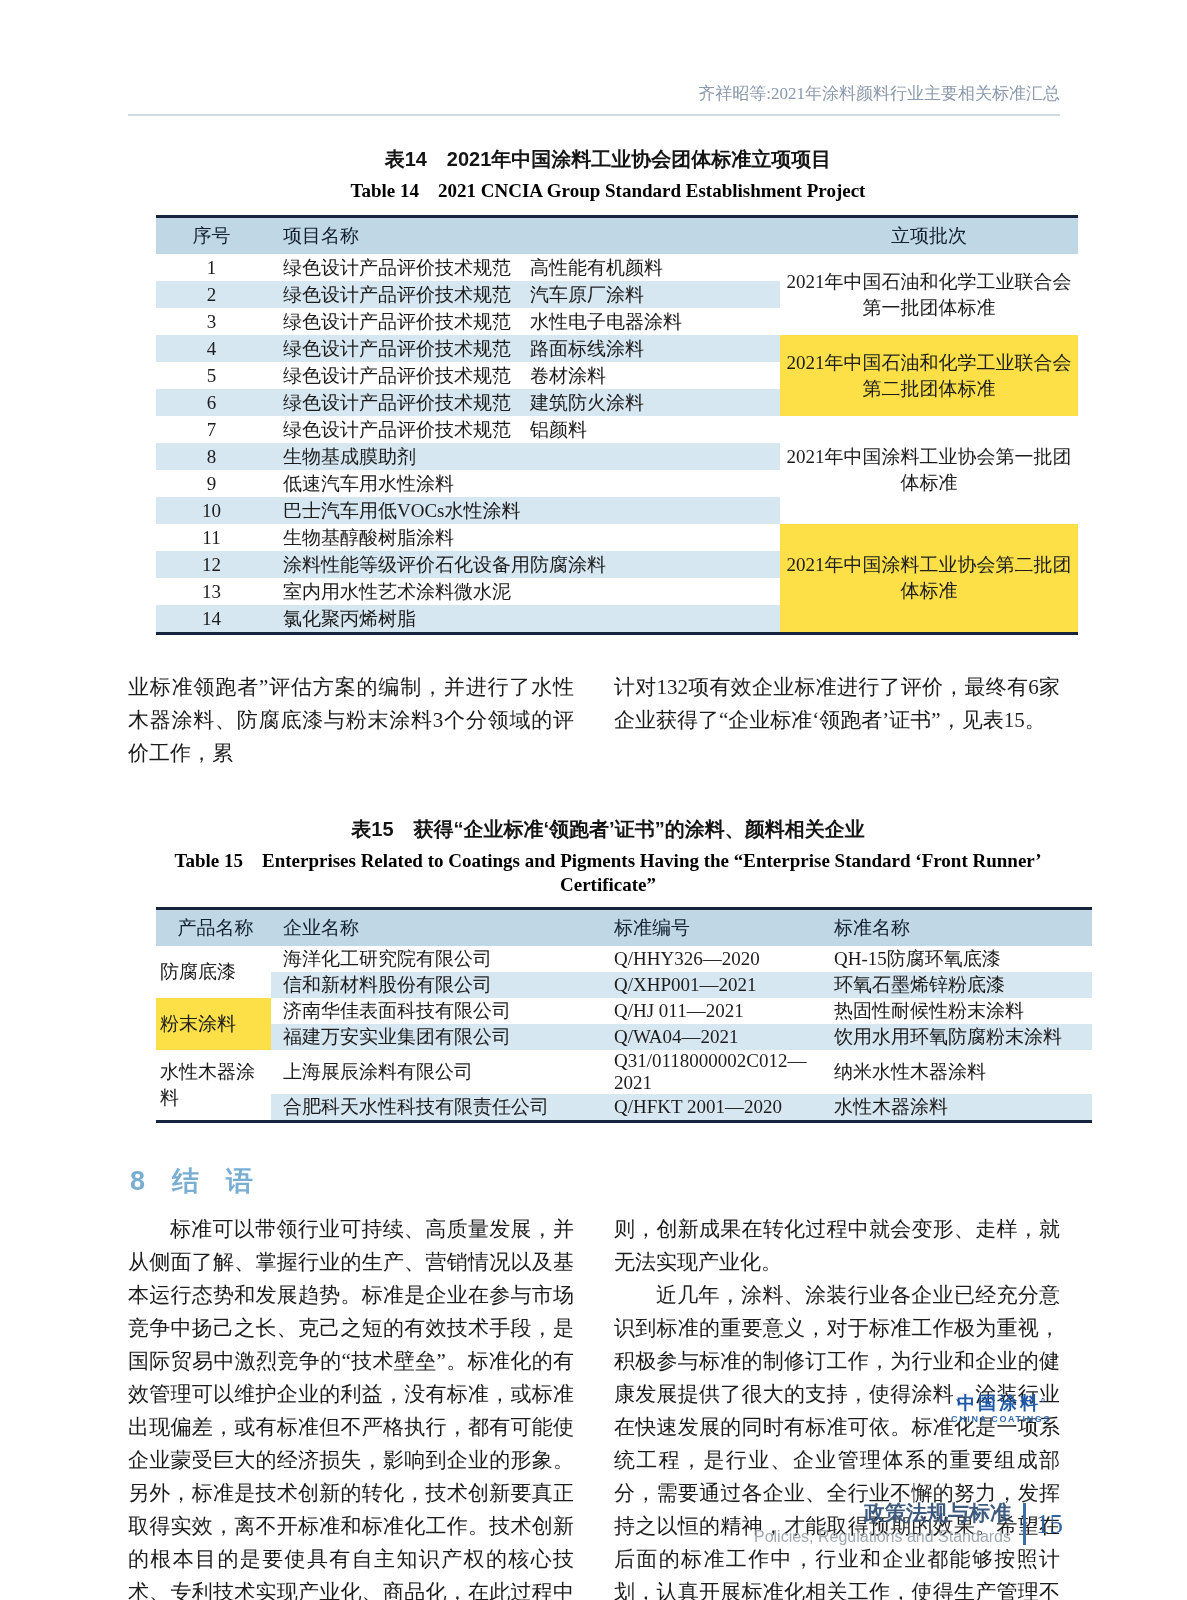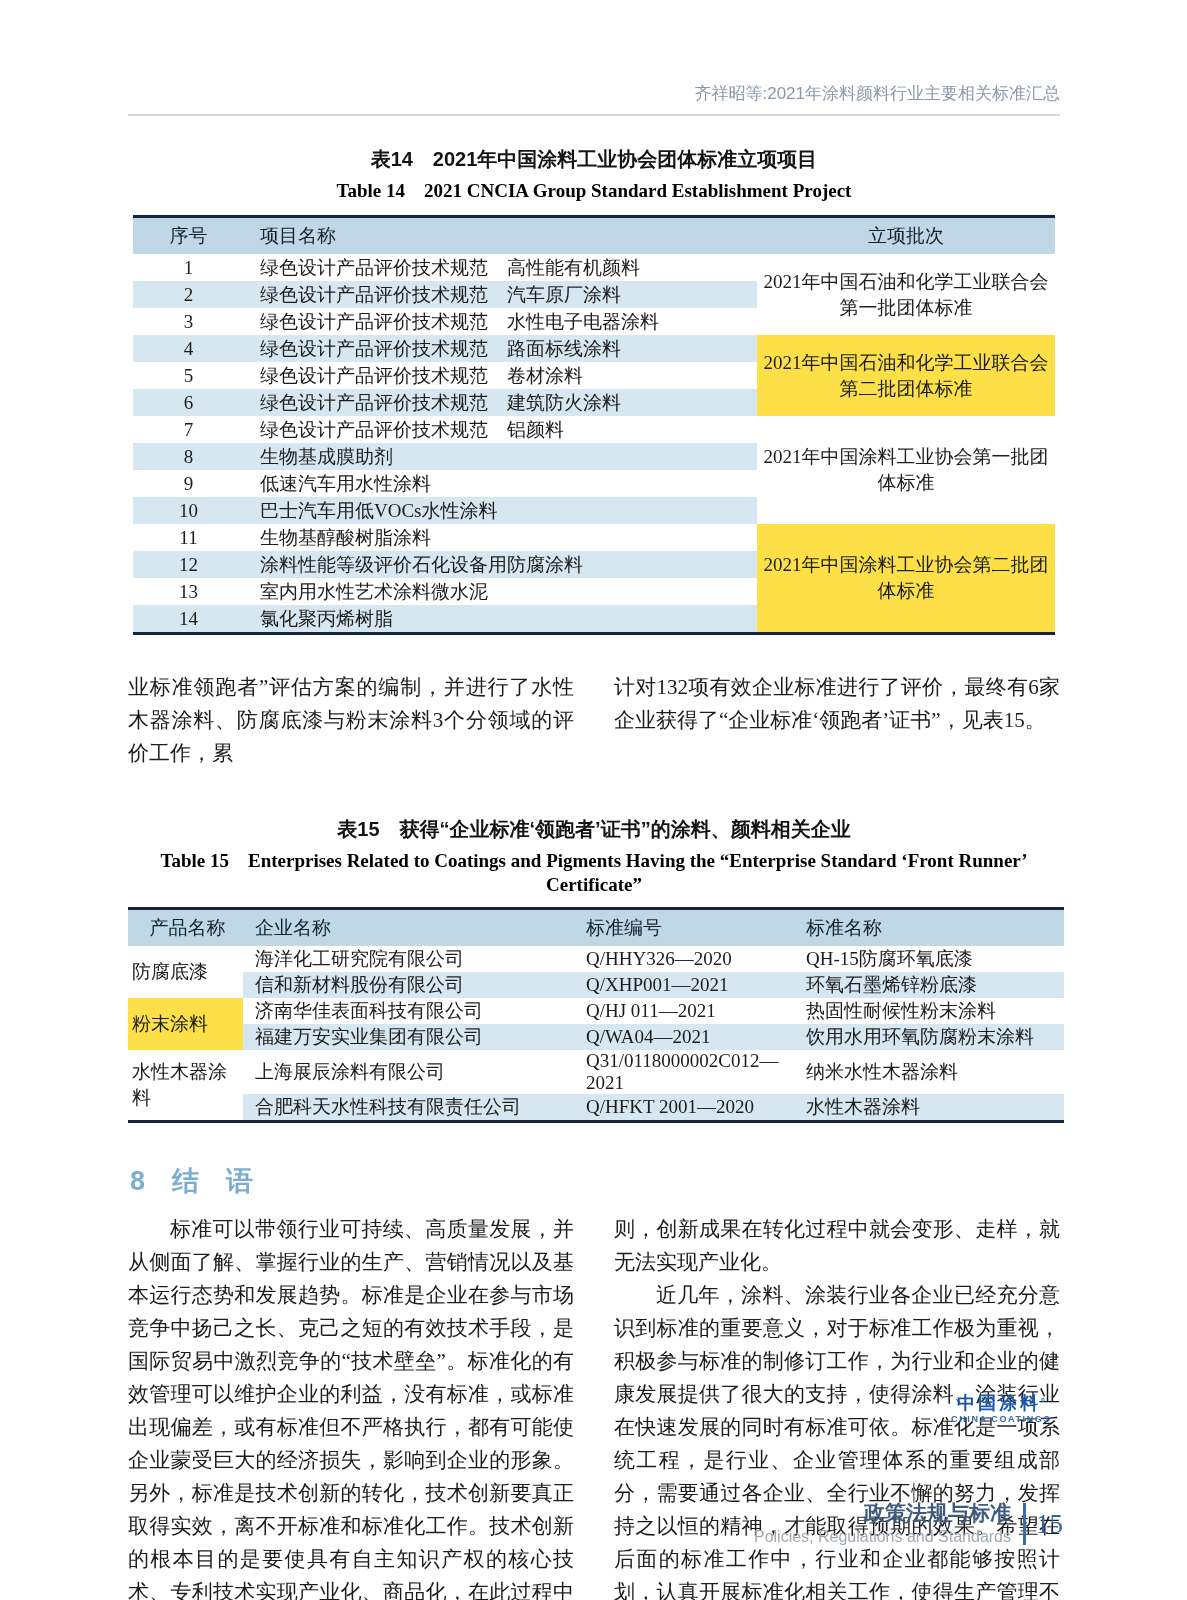--- a/index.html
+++ b/index.html
@@ -6,26 +6,26 @@
   body{
     width:1187px;height:1600px;position:relative;overflow:hidden;
     background:#ffffff;color:#1c1c1c;
     font-family:"Liberation Serif","DejaVu Serif",serif;
   }
   .content{padding:82px 127px 0 128px;}
 
   
   .running-head{
     text-align:right;font-size:17px;color:#8a99ac;
-    font-family:Liberation Sans, sans-serif;
+    font-family:Liberation Serif, serif;
     padding-bottom:9px;border-bottom:2px solid #d4d9e0;
   }
 
   
-  .tbl-block{margin-top:30px;}
+  .tbl-block{margin-top:30px;margin-left:28px;}
   .tbl-title-zh{
     text-align:center;font-weight:bold;font-size:20px;color:#141414;
     font-family:"Liberation Sans","DejaVu Sans",sans-serif;
   }
   .tbl-title-en{
     text-align:center;font-weight:bold;font-size:19px;color:#000000;
     font-family:"Liberation Serif","DejaVu Serif",serif;margin-top:5px;
   }
 
   table{

